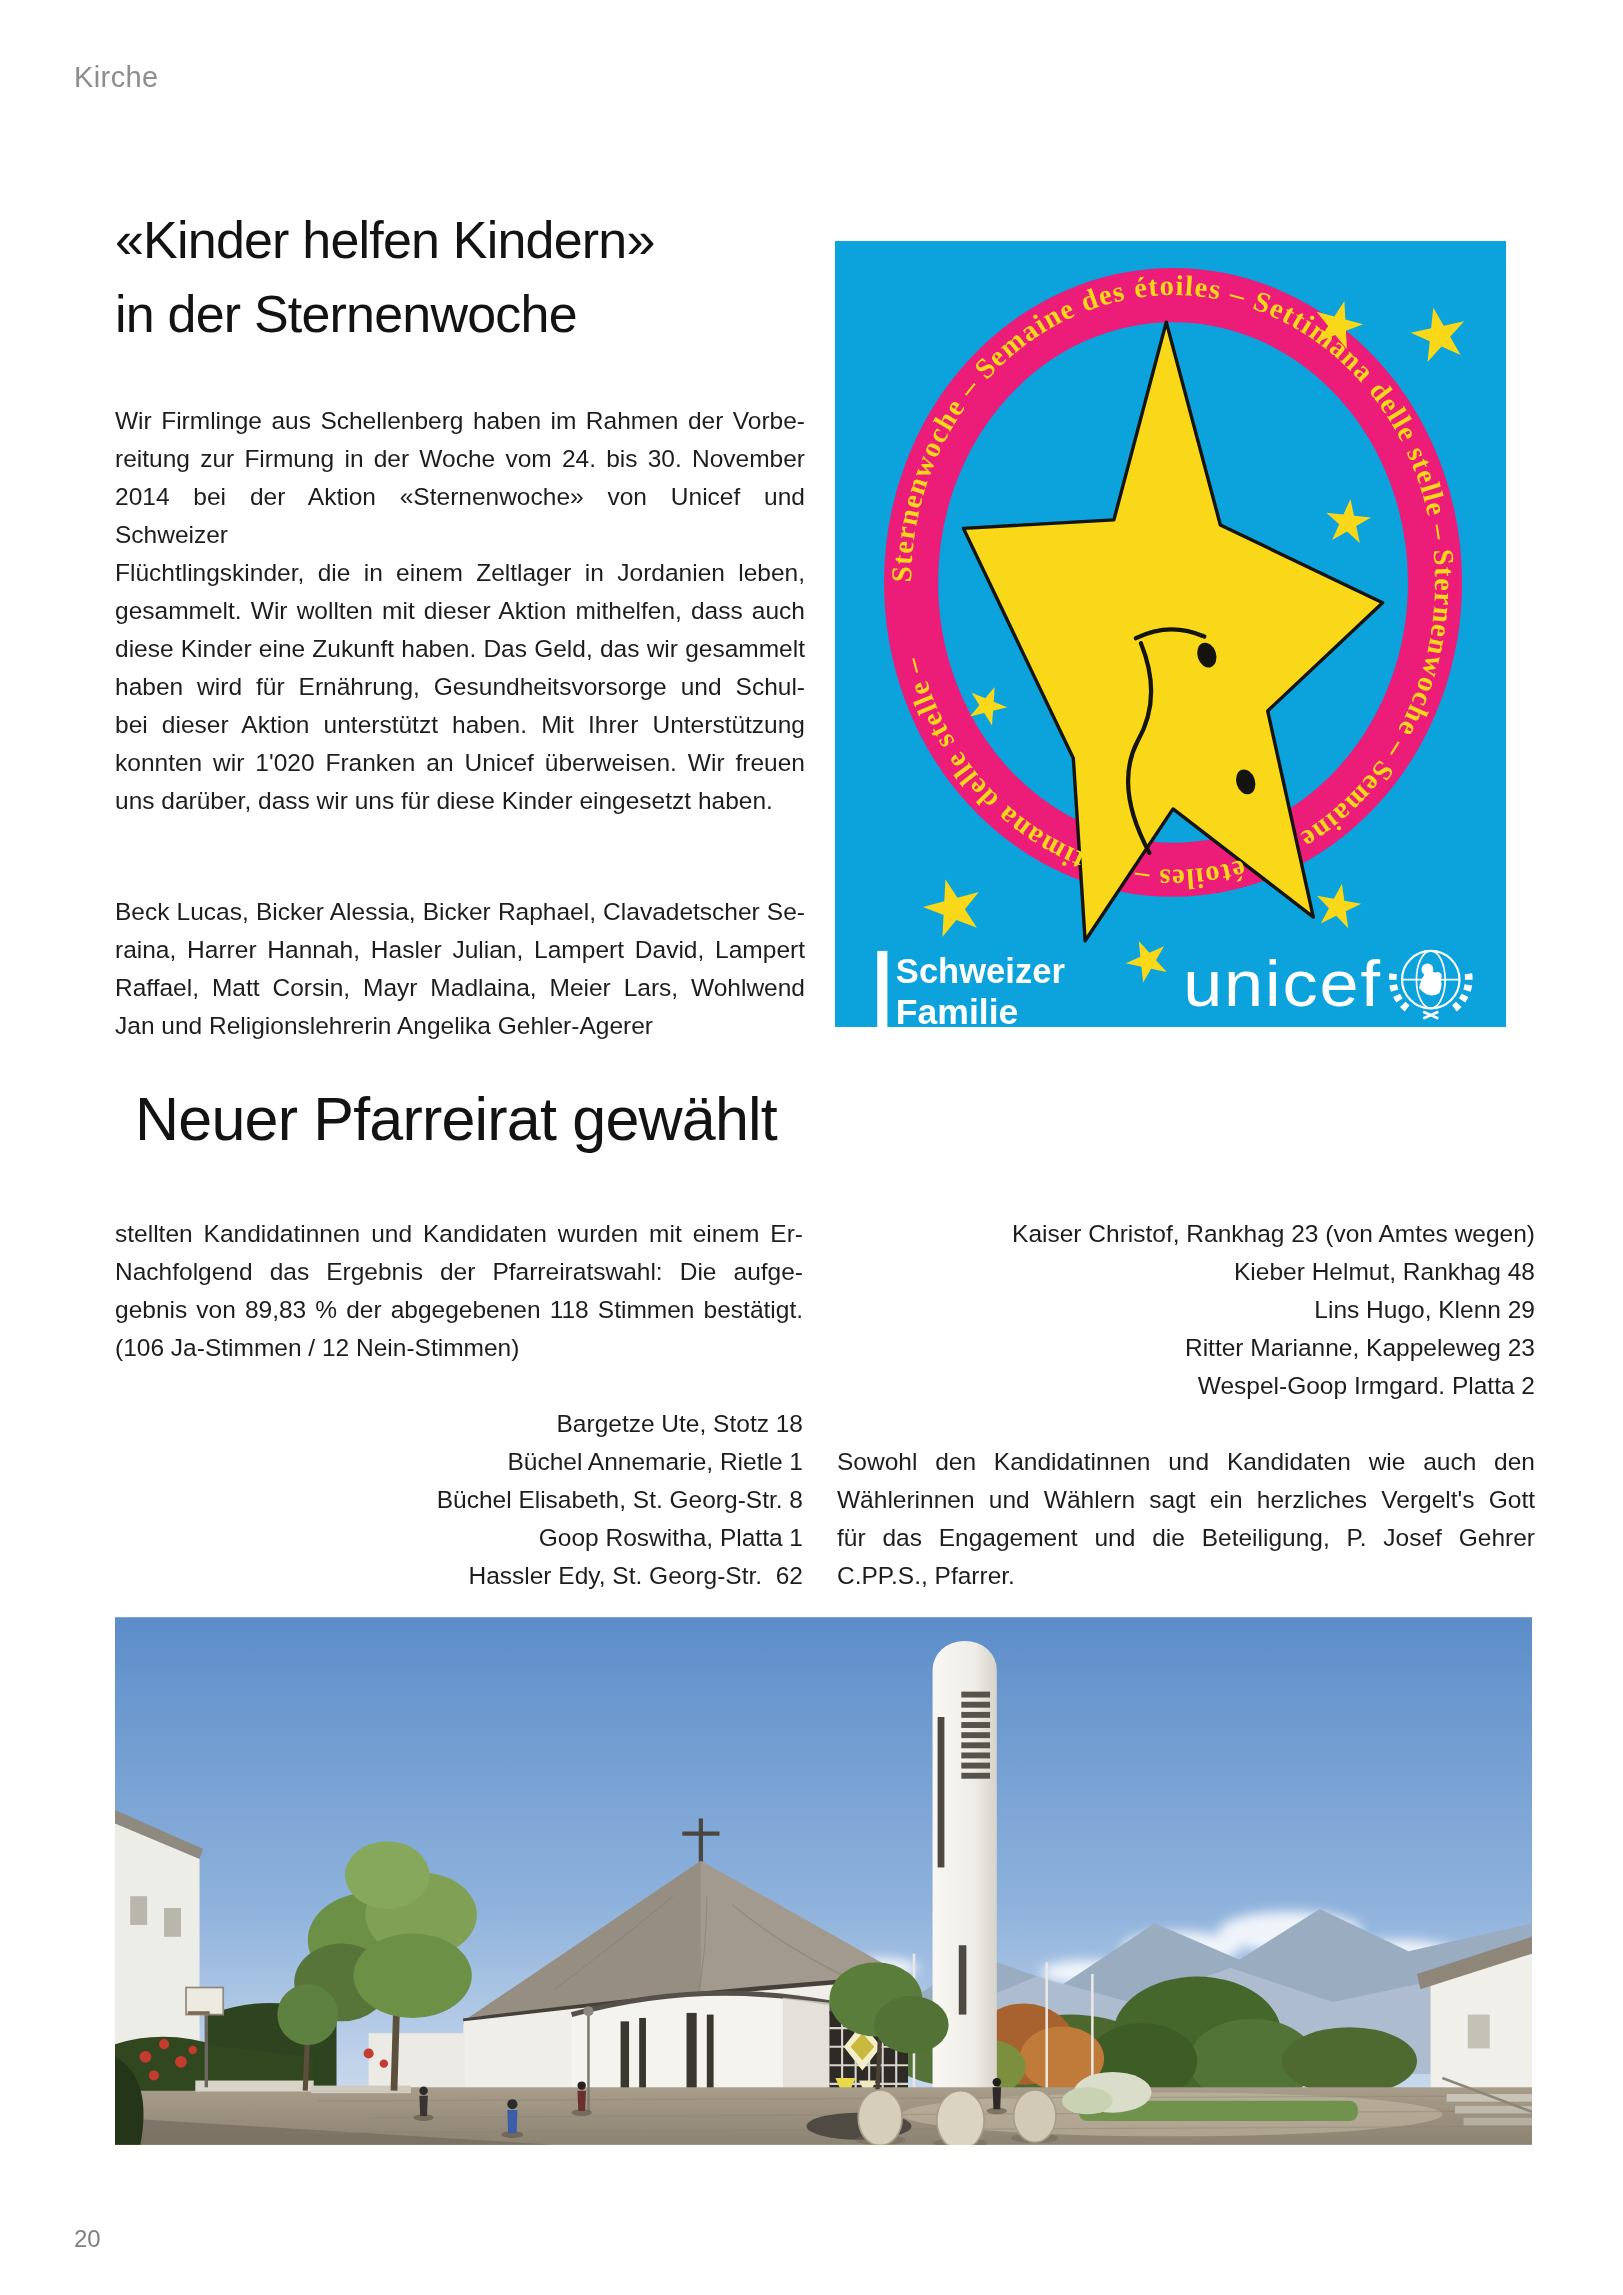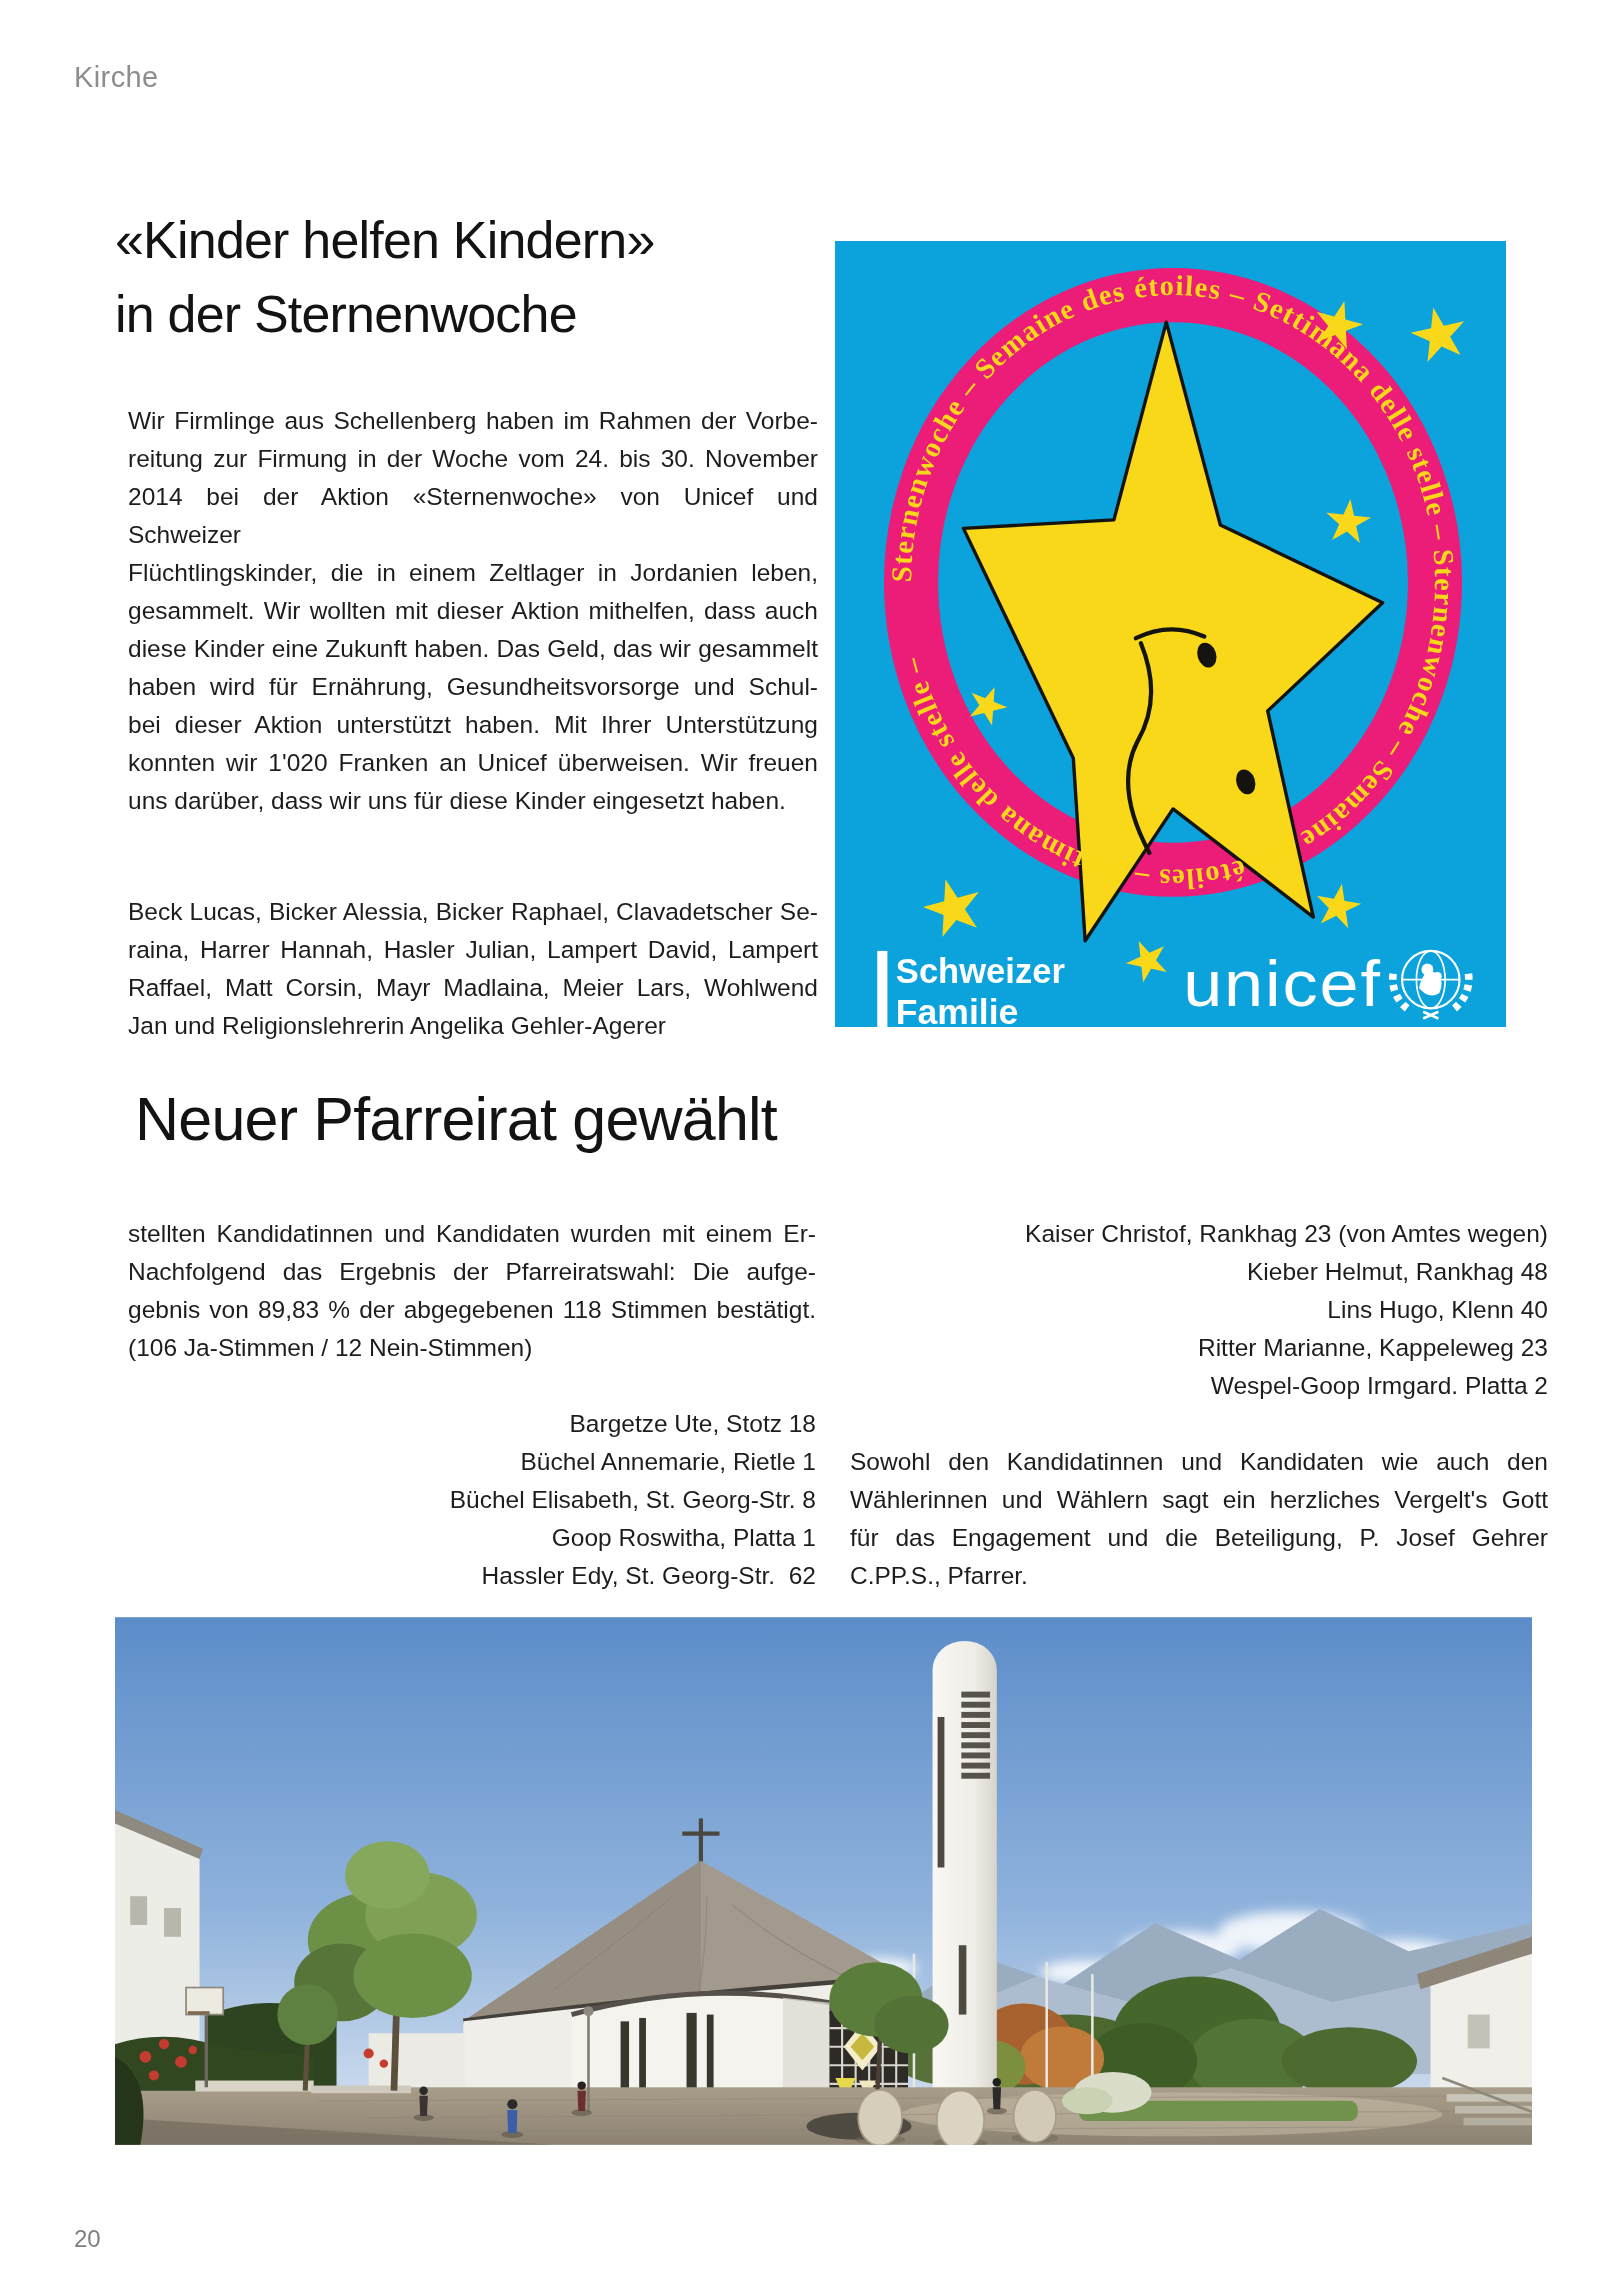--- a/index.html
+++ b/index.html
@@ -5,21 +5,21 @@
   html,body{margin:0;padding:0;}
   body{
     width:1623px;height:2295px;position:relative;background:#ffffff;
     font-family:"Liberation Sans",sans-serif;overflow:hidden;
     -webkit-font-smoothing:antialiased;
   }
   .abs{position:absolute;}
   .section-label{left:74px;top:61px;font-size:29px;color:#8d8d8d;letter-spacing:0.4px;}
   .h1{left:115px;top:203px;font-size:52px;line-height:74px;color:#131313;letter-spacing:-0.8px;}
   .h2{left:115px;top:1082px;font-size:61px;line-height:74px;color:#131313;letter-spacing:-0.8px;margin-left:20px;}
-  .bodycol{font-size:24.5px;line-height:38px;color:#1d1d1d;margin-left:13px;}
+  .bodycol{font-size:24.5px;line-height:38px;color:#1d1d1d;}
   .p1{left:115px;top:402px;width:690px;}
   .names{left:115px;top:893px;width:690px;}
   .col-left{left:115px;top:1215px;width:688px;}
   .col-right{left:837px;top:1215px;width:698px;}
   .gap-top{margin-top:38px;}
   .jpara > div{text-align:justify;text-align-last:justify;}
   .jpara > div:last-child{text-align-last:left;}
   .plain > div{text-align:right;white-space:pre-wrap;}
   .page-number{left:74px;top:2225px;font-size:24px;color:#7f7f7f;}
   .logo-box{left:835px;top:241px;width:671px;height:786px;}
@@ -131,21 +131,21 @@
       <div>Büchel Elisabeth, St. Georg-Str. 8</div>
       <div>Goop Roswitha, Platta 1</div>
       <div>Hassler Edy, St. Georg-Str.  62</div>
     </div>
 </div>
 
 <div class="abs bodycol col-right">
   <div class="plain">
       <div>Kaiser Christof, Rankhag 23 (von Amtes wegen)</div>
       <div>Kieber Helmut, Rankhag 48</div>
-      <div>Lins Hugo, Klenn 40</div>
+      <div>Lins Hugo, Klenn 29</div>
       <div>Ritter Marianne, Kappeleweg 23</div>
       <div>Wespel-Goop Irmgard. Platta 2</div>
     </div>
   <div class="jpara gap-top">
       <div>Sowohl den Kandidatinnen und Kandidaten wie auch den</div>
       <div>Wählerinnen und Wählern sagt ein herzliches Vergelt's Gott</div>
       <div>für das Engagement und die Beteiligung, P. Josef Gehrer</div>
       <div>C.PP.S., Pfarrer.</div>
     </div>
 </div>

